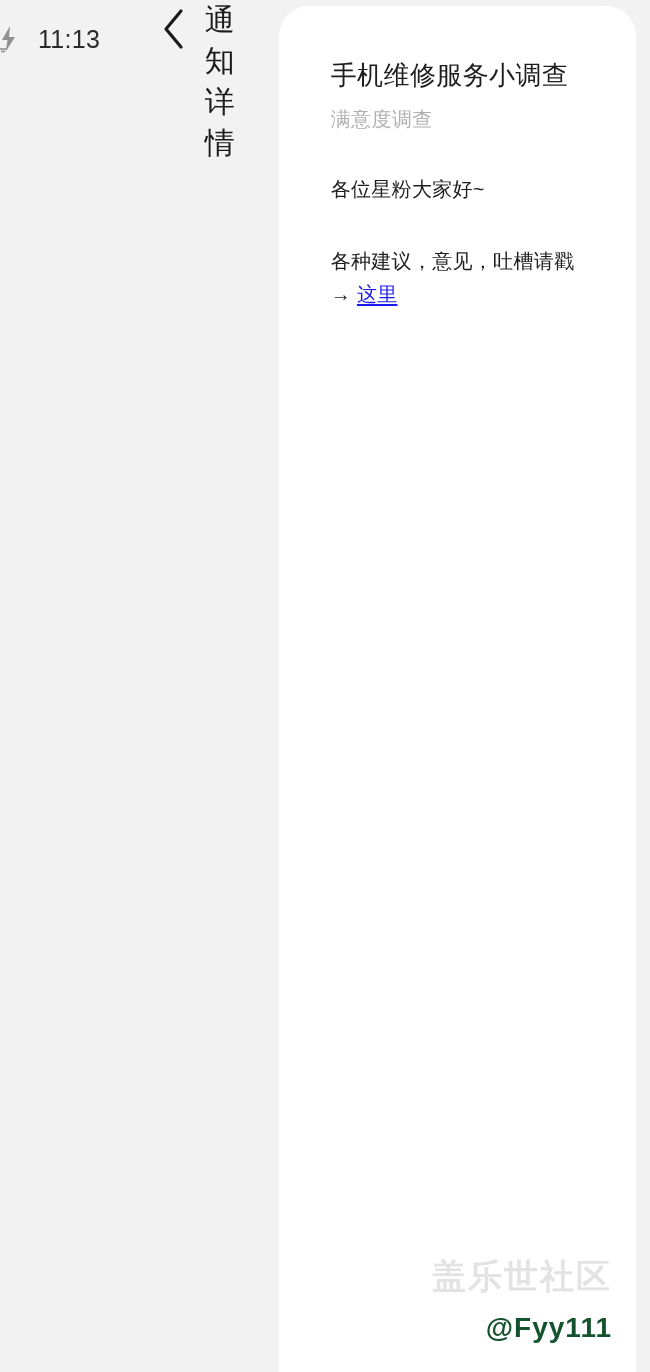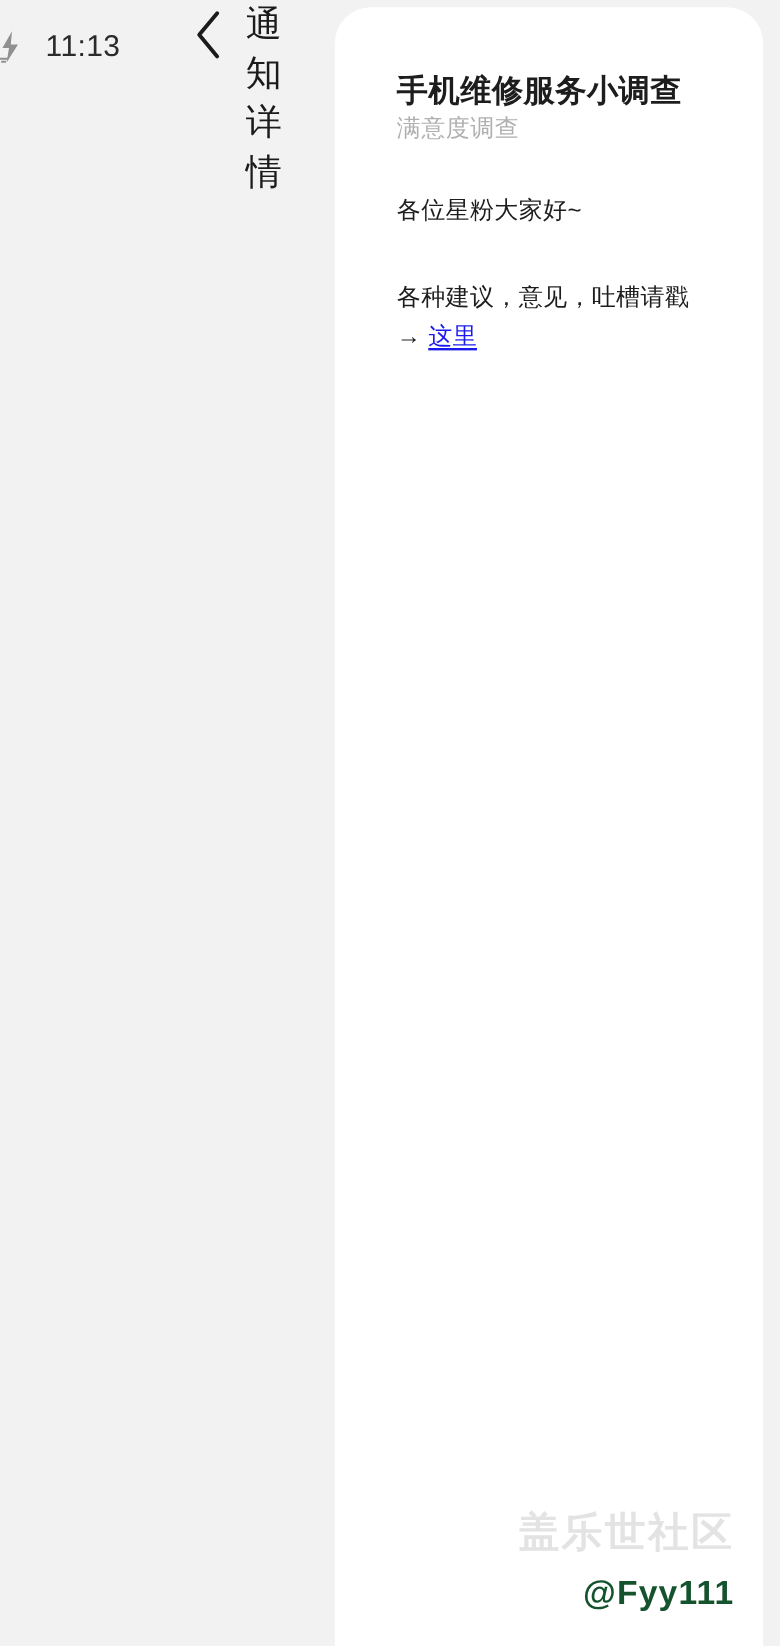--- a/index.html
+++ b/index.html
@@ -84,27 +84,27 @@
     background: #ffffff;
     border-radius: 30px 30px 0 0;
     padding: 52px 52px 0 52px;
     position: relative;
     overflow: hidden;
   }
 
   .notif-title {
     font-size: 26px;
     color: #1d1d1d;
-    font-weight: 700;
+    font-weight: 400;
     letter-spacing: 0.4px;
   }
   .notif-sub {
     font-size: 20px;
     color: #b0b0b0;
-    margin-top: 0;
+    margin-top: 13px;
     letter-spacing: 0.4px;
   }
 
   .body-block {
     margin-top: 34px;
     font-size: 20px;
     line-height: 1.62;
     color: #1d1d1d;
     letter-spacing: 0.3px;
     font-weight: 400;

